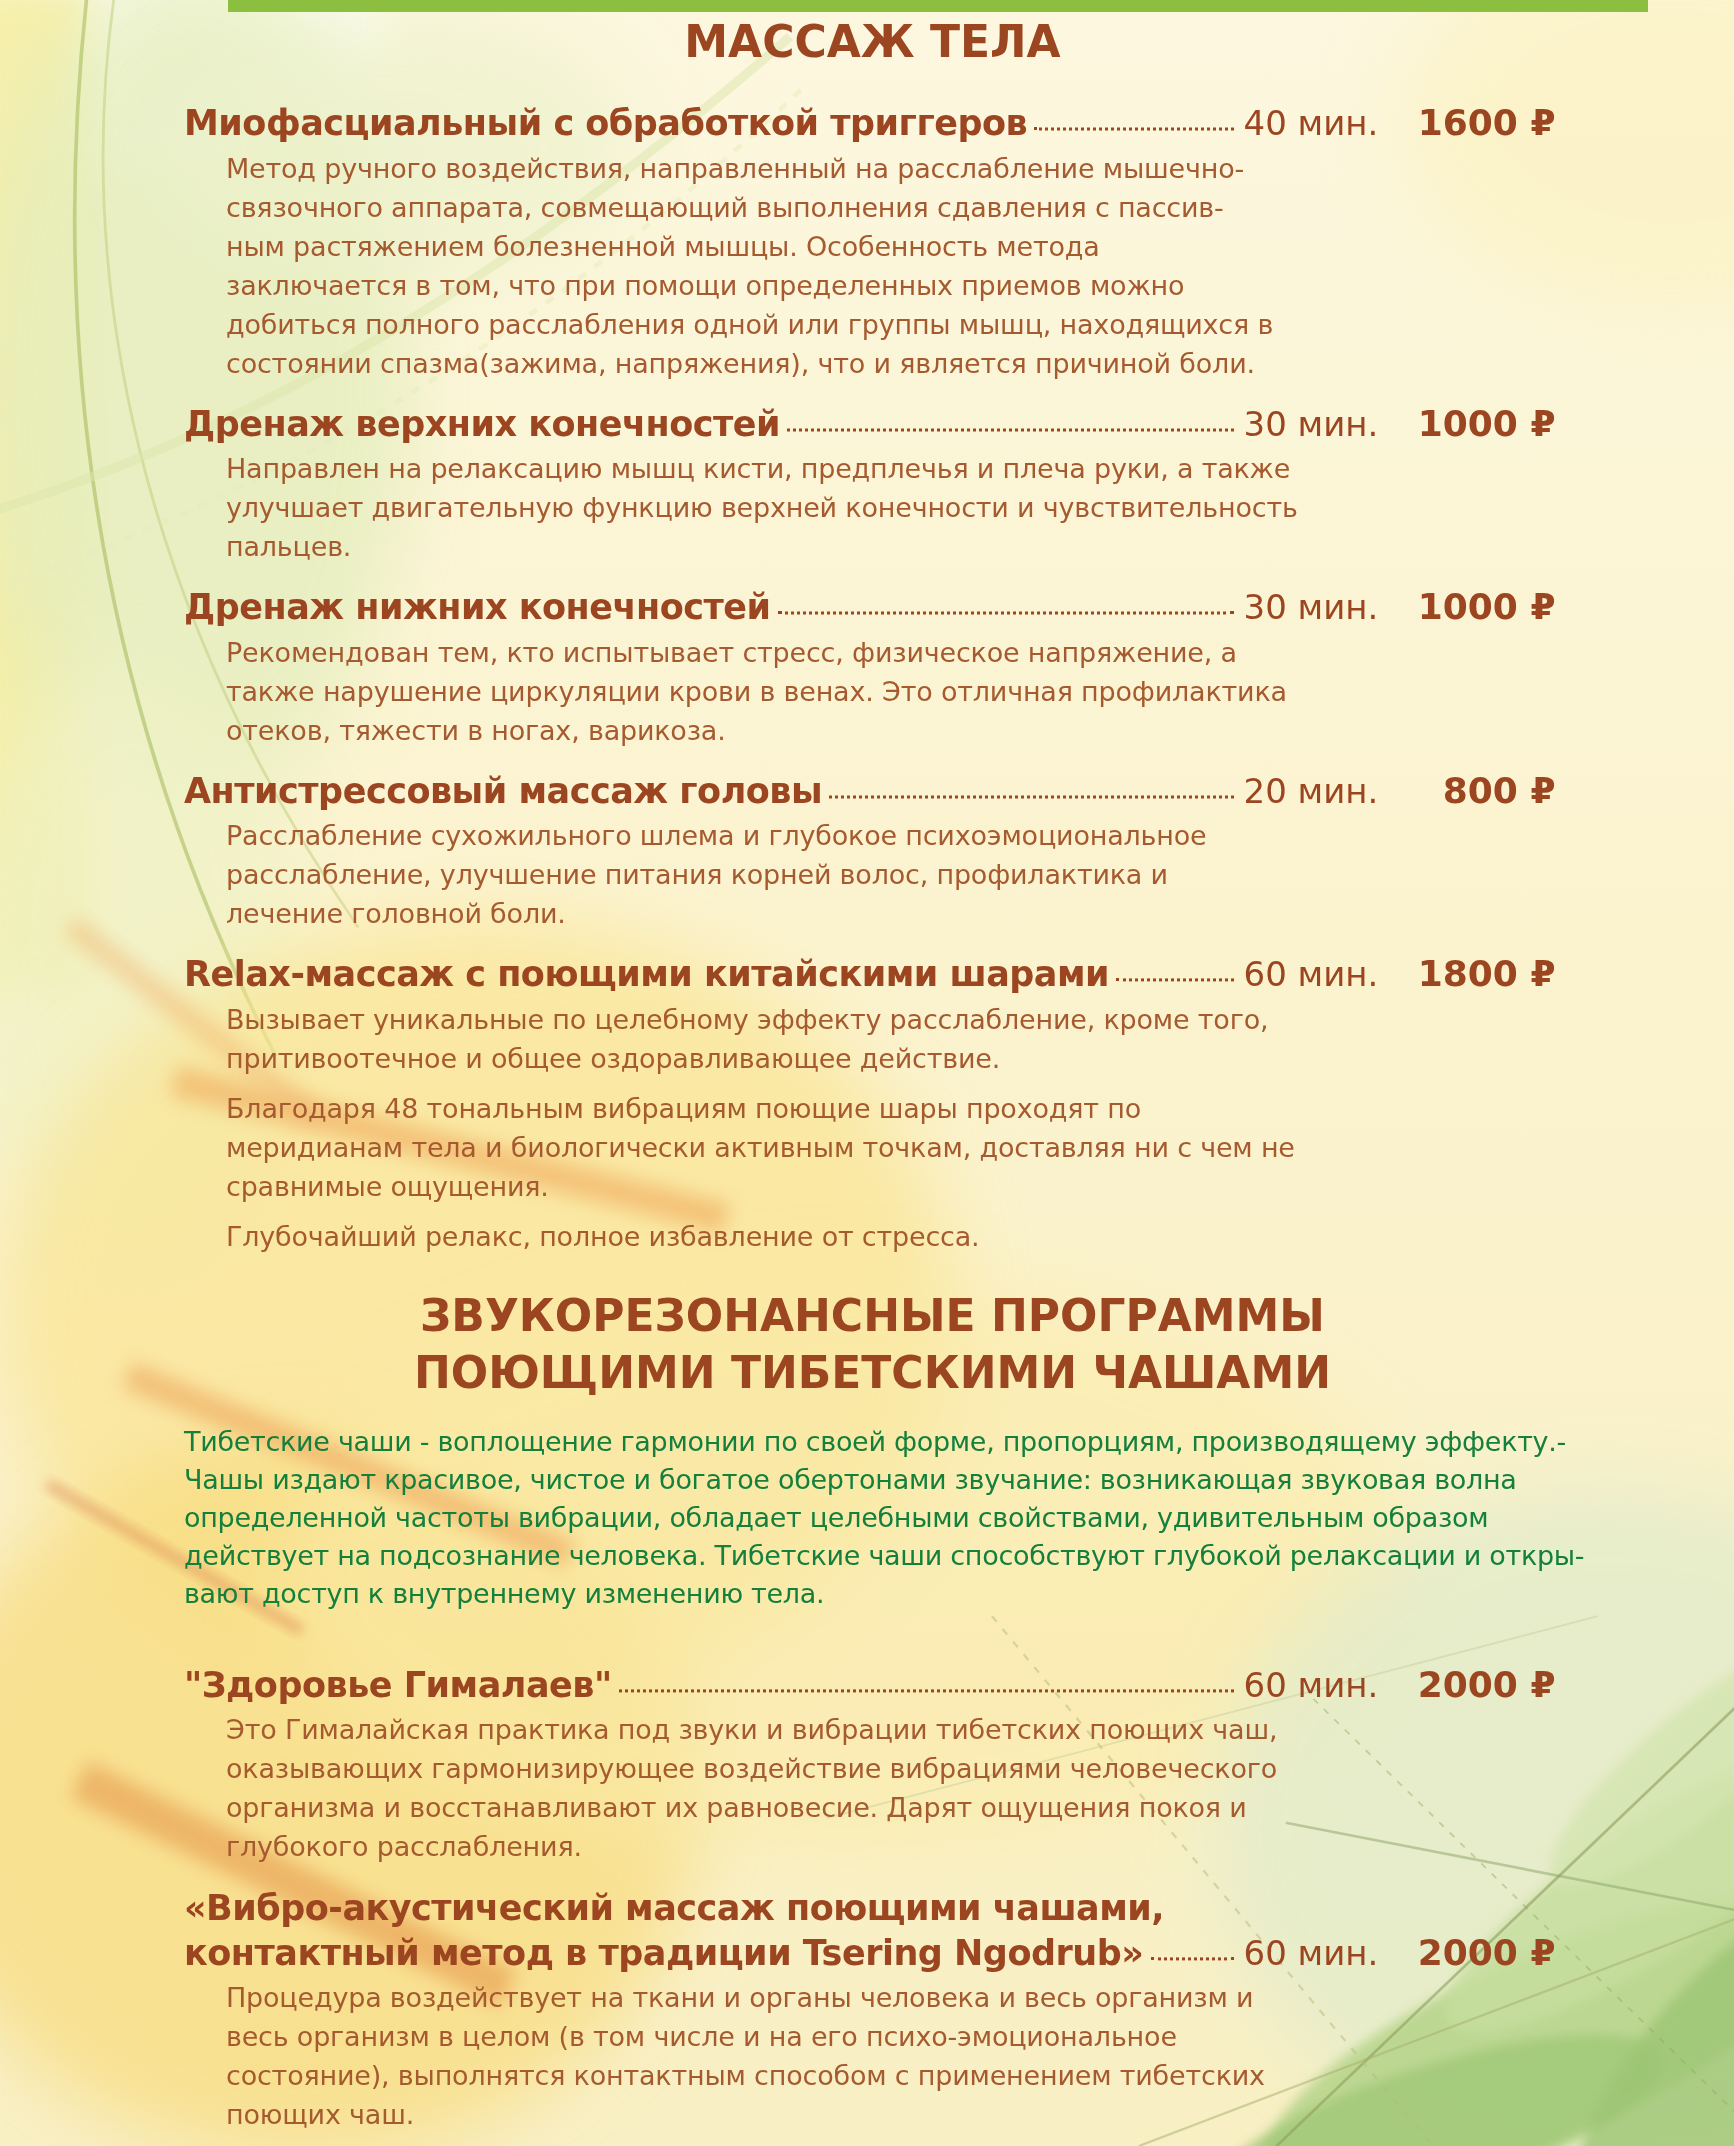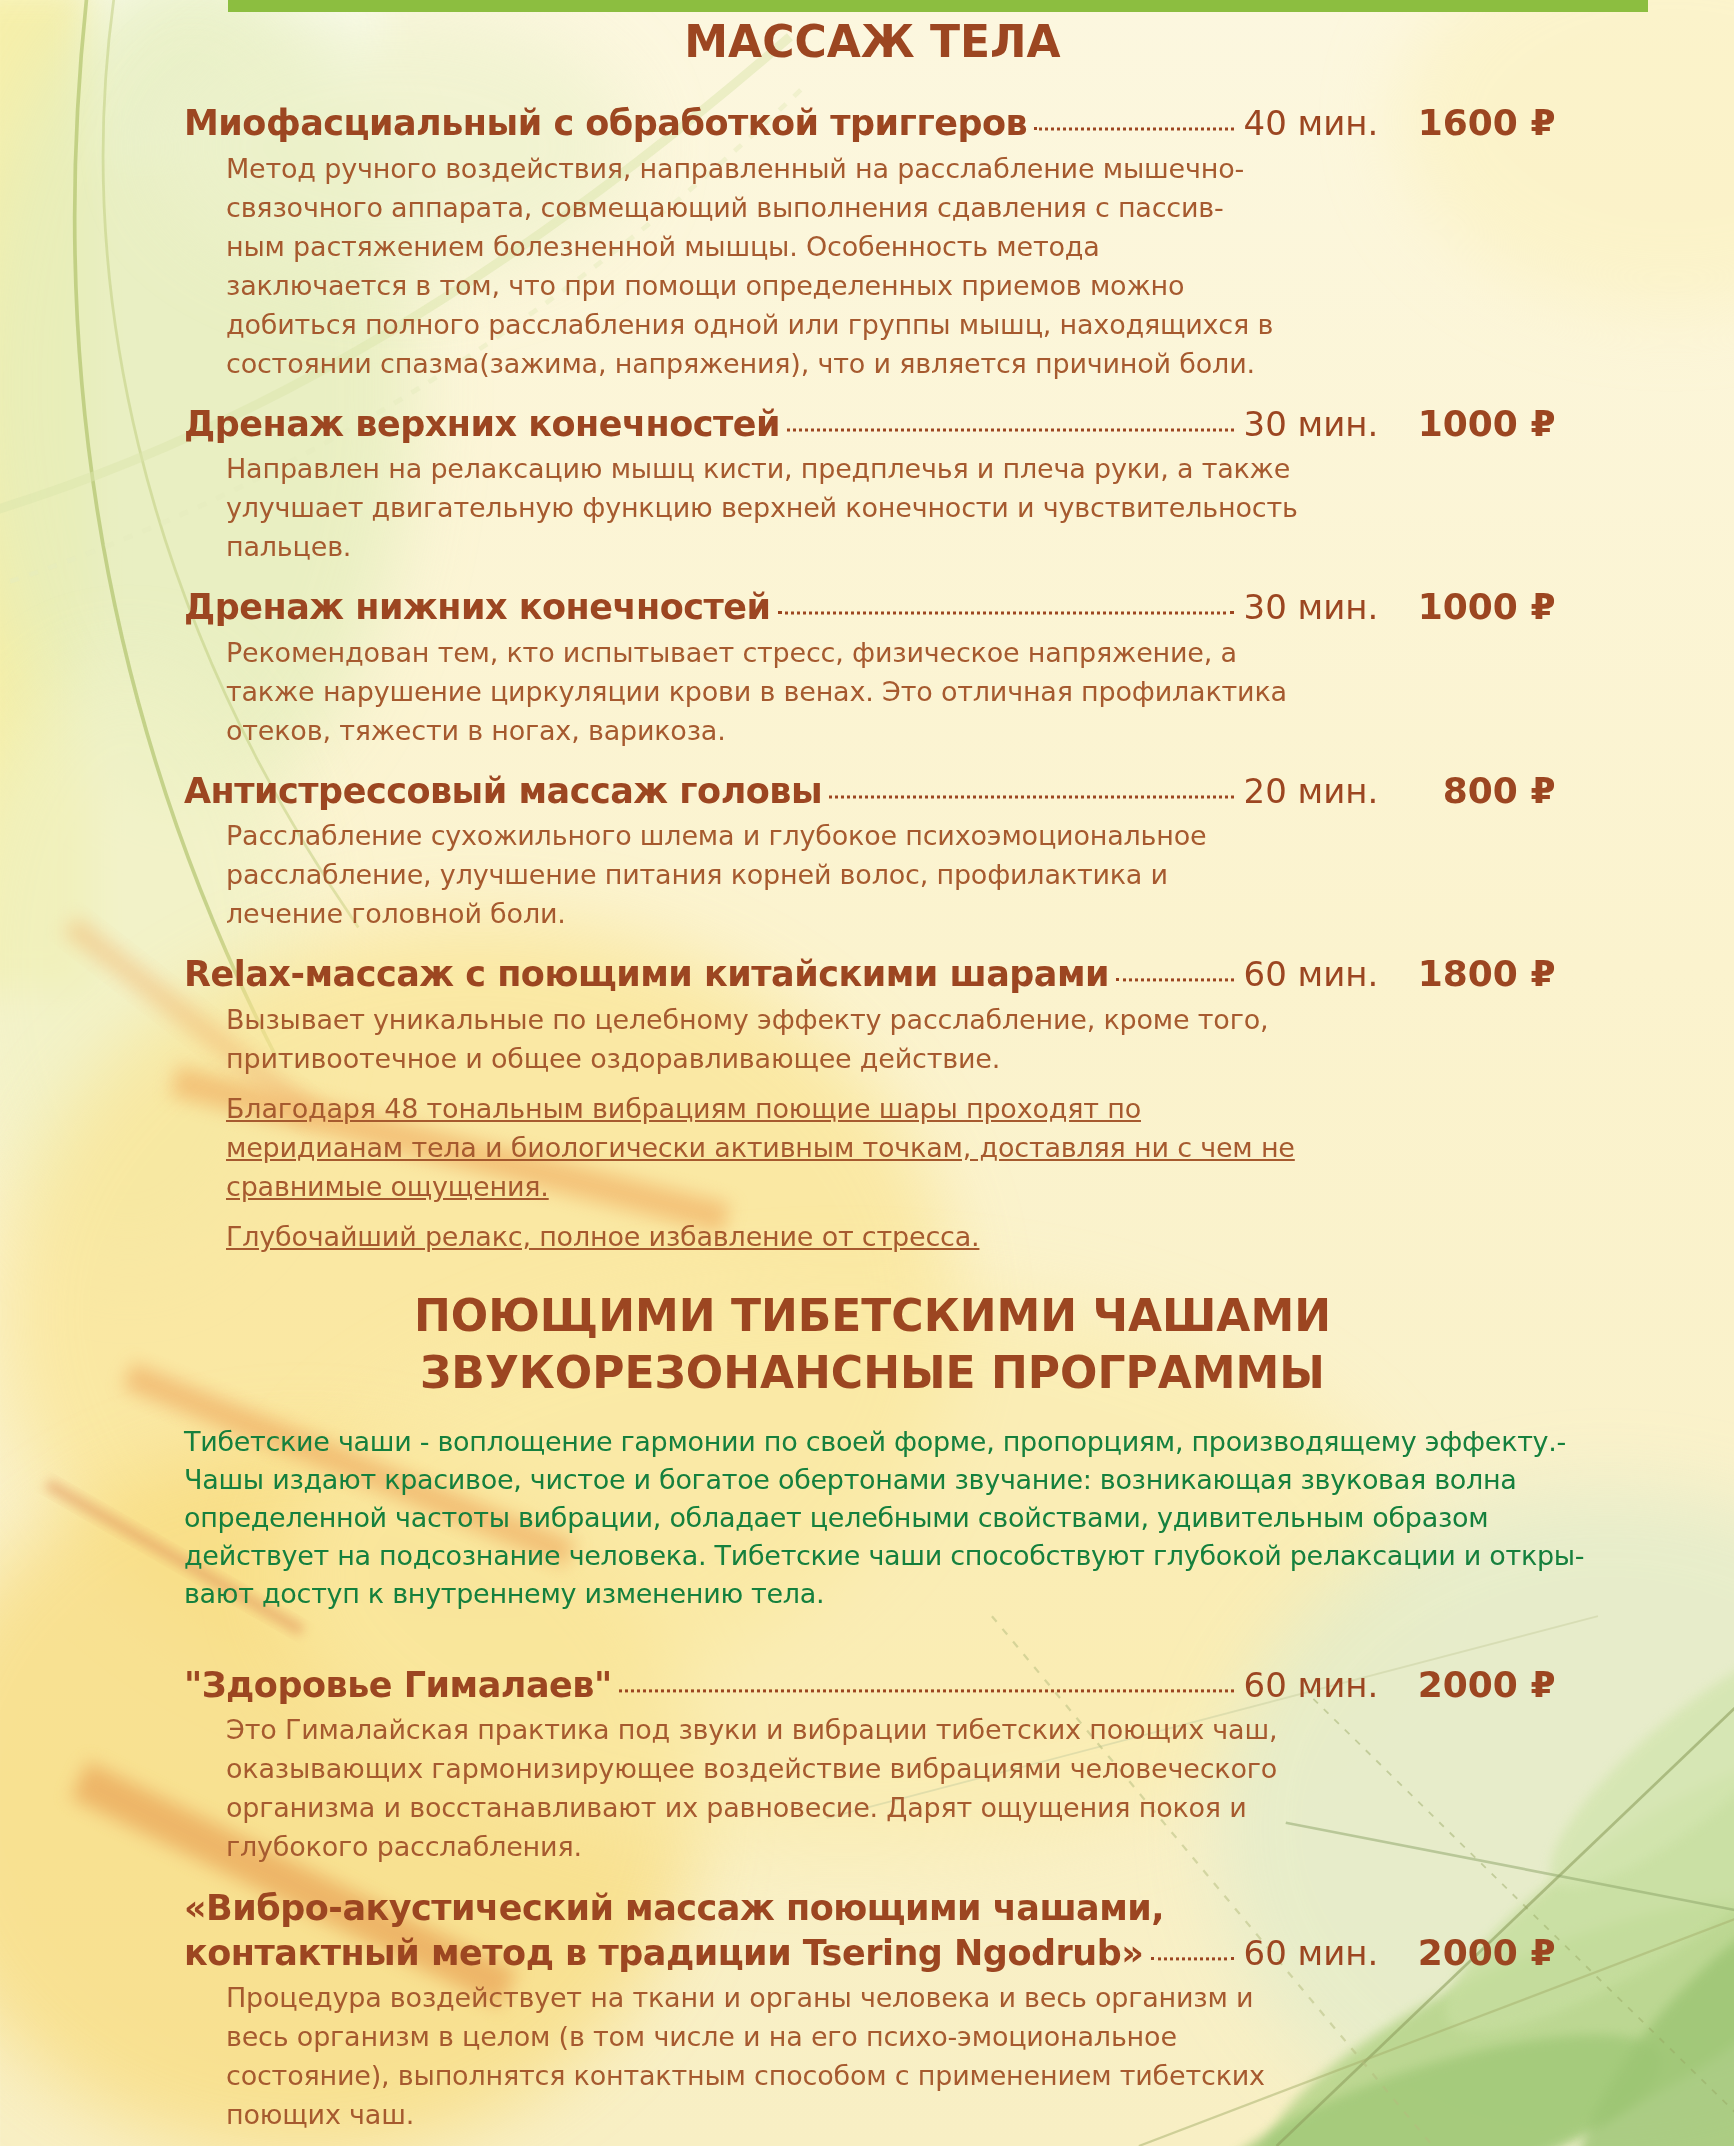--- a/index.html
+++ b/index.html
@@ -40,21 +40,21 @@
   }
   .pr{
     width:163px;flex:0 0 auto;text-align:right;font-size:36px;font-weight:700;
     color:#9C4621;white-space:nowrap;padding-right:5.5px;
   }
   .desc{
     margin:5.5px 0 0 42px;width:1102px;
     font-size:27px;line-height:39px;color:#A65A2F;
     white-space:pre-line;letter-spacing:-0.2px;font-weight:500;
   }
-  .desc.para{margin-top:11px;text-decoration:underline;}
+  .desc.para{margin-top:11px;}
   .intro{
     margin:22px 0 0 0;width:1405px;
     font-size:27px;line-height:38px;color:#15803d;
     white-space:pre-line;letter-spacing:-0.3px;font-weight:400;
   }
 </style>
 </head>
 <body>
 
 <svg class="bg-art" width="1735" height="2146" viewBox="0 0 1889 2337" aria-hidden="true">
@@ -191,22 +191,22 @@
     </div>
     <p class="desc">Вызывает уникальные по целебному эффекту расслабление, кроме того,
 притивоотечное и общее оздоравливающее действие.</p>
     <p class="desc para">Благодаря 48 тональным вибрациям поющие шары проходят по
 меридианам тела и биологически активным точкам, доставляя ни с чем не
 сравнимые ощущения.</p>
     <p class="desc para">Глубочайший релакс, полное избавление от стресса.</p>
   </section>
 
   <h2>
+    <div>ЗВУКОРЕЗОНАНСНЫЕ ПРОГРАММЫ</div>
     <div>ПОЮЩИМИ ТИБЕТСКИМИ ЧАШАМИ</div>
-    <div>ЗВУКОРЕЗОНАНСНЫЕ ПРОГРАММЫ</div>
   </h2>
 
   <p class="intro">Тибетские чаши - воплощение гармонии по своей форме, пропорциям, производящему эффекту.-
 Чашы издают красивое, чистое и богатое обертонами звучание: возникающая звуковая волна
 определенной частоты вибрации, обладает целебными свойствами, удивительным образом
 действует на подсознание человека. Тибетские чаши способствуют глубокой релаксации и откры-
 вают доступ к внутреннему изменению тела.</p>
 
   <section>
     <div class="row s2first">

